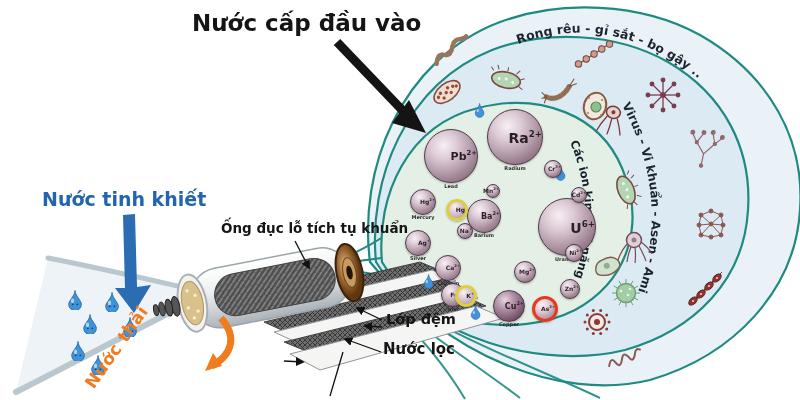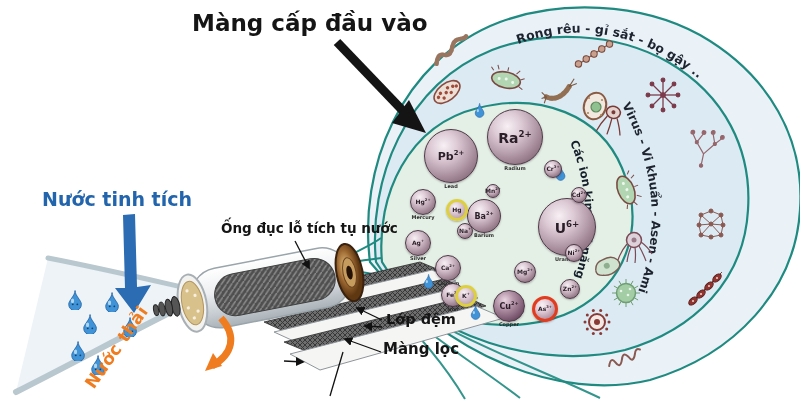--- a/index.html
+++ b/index.html
@@ -11,21 +11,21 @@
   #pure-water-label{left:42px;top:188px;font-size:19px;color:#2265ad}
   #waste-water-label{left:97px;top:372px;font-size:17px;color:#f07c20;
       transform:rotate(-55deg);transform-origin:left bottom;letter-spacing:.5px}
   #tube-label{left:221px;top:220px;font-size:13.5px}
   #cushion-label{left:386px;top:311px;font-size:14.5px}
   #membrane-label{left:383px;top:340px;font-size:15px}
   #protect-label{left:196px;top:349px;font-size:15px}
   .ion{position:absolute;z-index:4;border-radius:50%;
       background:radial-gradient(circle at 36% 30%,#f7f0f4,#dcc9d4 28%,#b59cab 55%,#8d7180 80%,#63495a 97%);
       border:1px solid #4e3a48;box-shadow:0 1px 2px rgba(40,20,40,.3);
-      display:flex;align-items:center;justify-content:center;color:#2a1f28;font-weight:700}
+      display:flex;align-items:center;justify-content:flex-end;color:#2a1f28;font-weight:700}
   .ion .sym{line-height:1}
   .ion .sym sup{font-size:.62em}
   .ion .iname{position:absolute;top:101%;left:50%;transform:translateX(-50%);
       font-size:5px;color:#2c2c2c;font-weight:700;white-space:nowrap}
   .ion.dark{background:radial-gradient(circle at 36% 30%,#e9d4e1,#b292a6 32%,#7d5a72 68%,#452c40 100%)}
   .ion.red{border:3px solid #e23b1e;
       background:radial-gradient(circle at 36% 30%,#faf2f5,#e3cdd8 35%,#b294a4 75%,#7d6171 100%)}
   .ion.yellow{border:3px solid #ddcf3e;
       background:radial-gradient(circle at 36% 30%,#f8f2f5,#dec9d5 40%,#b79daa 85%)}
   .org,.drop{position:absolute;z-index:3}
@@ -143,26 +143,26 @@
     <g stroke="#111" stroke-width="1.3" fill="none">
       <line x1="295" y1="241" x2="309" y2="268" marker-end="url(#ah)"></line>
       <line x1="382" y1="320" x2="357" y2="308" marker-end="url(#ah)"></line>
       <line x1="382" y1="327" x2="365" y2="326" marker-end="url(#ah)"></line>
       <line x1="381" y1="352" x2="345" y2="339" marker-end="url(#ah)"></line>
       <line x1="343" y1="352" x2="330" y2="396"></line>
       <line x1="284" y1="361" x2="303" y2="362" marker-end="url(#ah)"></line>
     </g>
   </svg>
 
-  <div class="lbl" id="title-label">Màng cấp đầu vào</div>
-  <div class="lbl" id="pure-water-label">Nước tinh tích</div>
+  <div class="lbl" id="title-label">Nước cấp đầu vào</div>
+  <div class="lbl" id="pure-water-label">Nước tinh khiết</div>
   <div class="lbl" id="waste-water-label">Nước thải</div>
-  <div class="lbl" id="tube-label">Ống đục lỗ tích tụ nước</div>
+  <div class="lbl" id="tube-label">Ống đục lỗ tích tụ khuẩn</div>
   <div class="lbl" id="cushion-label">Lớp đệm</div>
-  <div class="lbl" id="membrane-label">Màng lọc</div>
+  <div class="lbl" id="membrane-label">Nước lọc</div>
 
   <div id="gen-layer">
       <div class="ion " style="left:424px;top:129px;width:52px;height:52px">
     <span class="sym" style="font-size:11px">Pb<sup>2+</sup></span>
     <span class="iname">Lead</span>
       </div>
       <div class="ion " style="left:487px;top:109px;width:54px;height:54px">
     <span class="sym" style="font-size:14px">Ra<sup>2+</sup></span>
     <span class="iname">Radium</span>
       </div>

